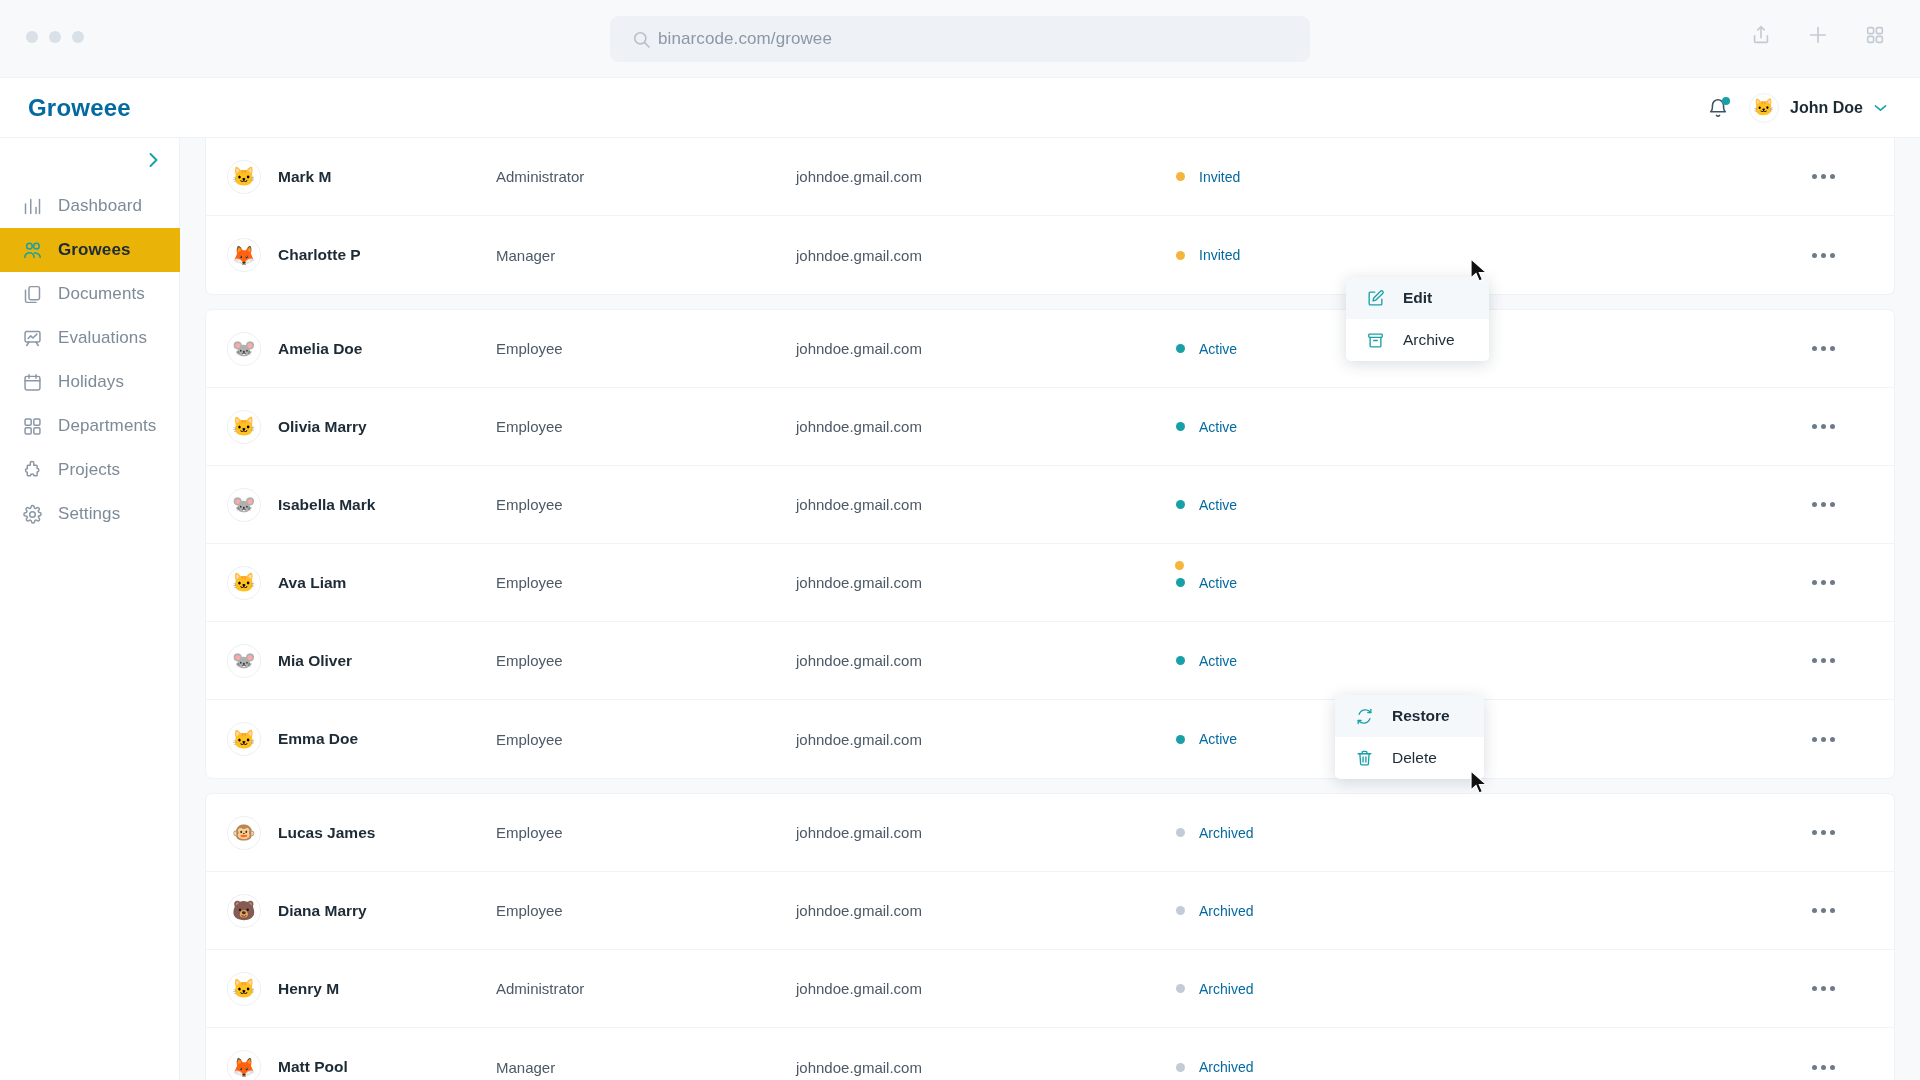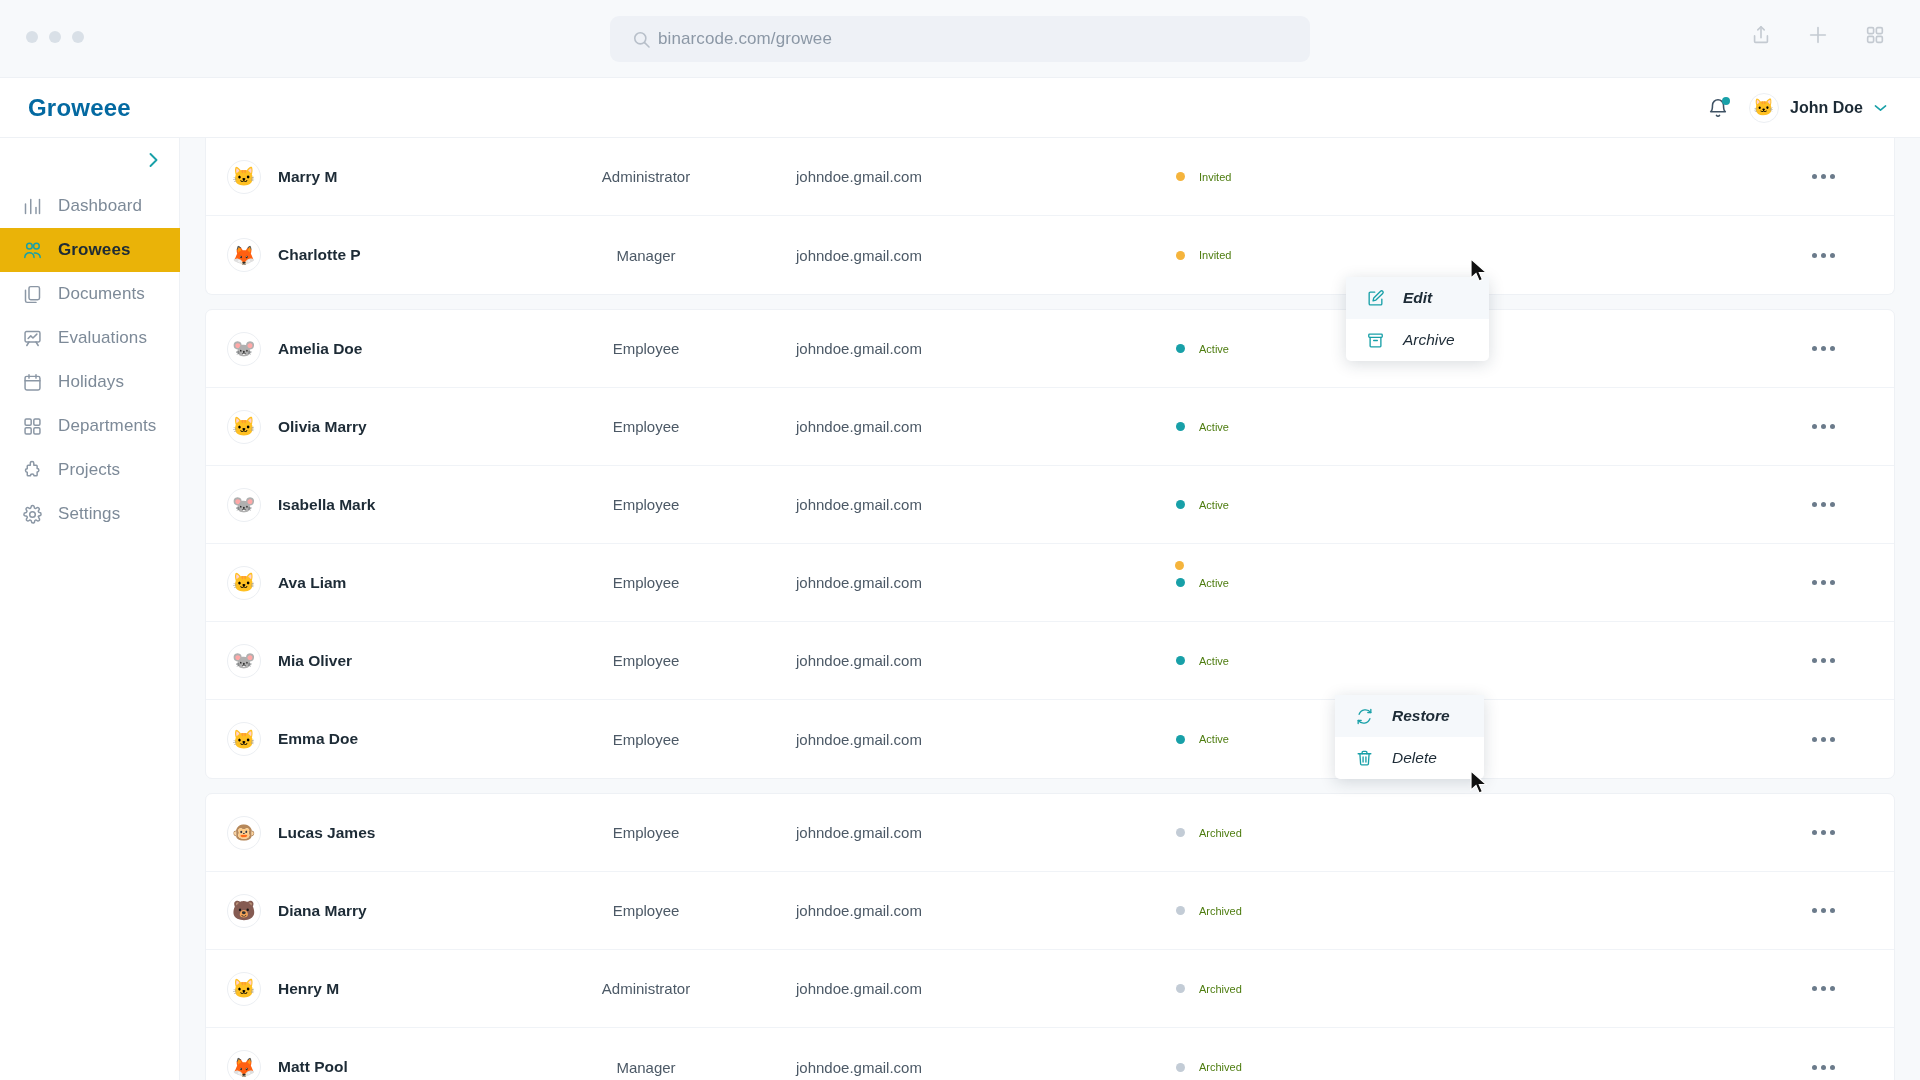--- a/index.html
+++ b/index.html
@@ -120,26 +120,26 @@
     width: 290px; padding-left: 21px; flex: 0 0 290px;
   }
   .row-avatar {
     width: 34px; height: 34px; border-radius: 50%;
     border: 1px solid #eceff3; background: #fff;
     display: flex; align-items: center; justify-content: center;
     font-size: 19px; line-height: 1; flex: 0 0 34px;
   }
   .row-name { font-size: 15.5px; font-weight: bold; color: #1d2b36; }
 
-  .cell-role { width: 300px; flex: 0 0 300px; font-size: 15px; color: #4c5966; text-align: center; }
+  .cell-role { width: 300px; flex: 0 0 300px; font-size: 15px; color: #4c5966; }
   .cell-email { width: 380px; flex: 0 0 380px; font-size: 15px; color: #4c5966; }
 
   .cell-status { width: 380px; flex: 0 0 380px; display: flex; align-items: center; gap: 14px; }
   .status-dot { width: 9px; height: 9px; border-radius: 50%; flex: 0 0 9px; }
-  .status-label { font-size: 11px; color: #4d7c0f; }
+  .status-label { font-size: 14px; color: #0369a1; }
 
   .cell-actions { flex: 1; display: flex; justify-content: flex-end; padding-right: 55px; }
   .dots-btn {
     display: flex; gap: 4px; align-items: center; cursor: pointer;
     padding: 7px 4px;
   }
   .dots-btn span { width: 5px; height: 5px; border-radius: 50%; background: #6b7b8b; display: block; }
 
   
   .stray-dot {
@@ -155,21 +155,20 @@
     box-shadow: 0 3px 16px rgba(27,46,66,.17);
     z-index: 40;
     padding: 0;
   }
   .menu-item {
     display: flex; align-items: center; gap: 18px;
     height: 42px; padding: 0 34px 0 20px;
     cursor: pointer;
     font-size: 15.5px; color: #1d2b36;
     white-space: nowrap;
-    font-style: italic;
   }
   .menu-item.hovered { background: #f5f8fb; font-weight: bold; }
   .menu-icon { width: 19px; height: 19px; flex: 0 0 19px; }
 
   
   .cursor { position: absolute; width: 18px; height: 26px; z-index: 60; pointer-events: none; }
 </style>
 </head>
 <body>
 
@@ -317,21 +316,21 @@
       </div>
     </div>
 </div>
 
 <div class="main">
   <div id="table-container">
       <div class="card first">
         <div class="row">
           <div class="cell-name">
             <span class="row-avatar">🐱</span>
-            <span class="row-name">Marry M</span>
+            <span class="row-name">Mark M</span>
           </div>
           <div class="cell-role">Administrator</div>
           <div class="cell-email">johndoe.gmail.com</div>
           <div class="cell-status">
             <span class="status-dot" style="background:#f5b43c"></span>
             <span class="status-label">Invited</span>
           </div>
           <div class="cell-actions">
             <span class="dots-btn">
               <span></span>

